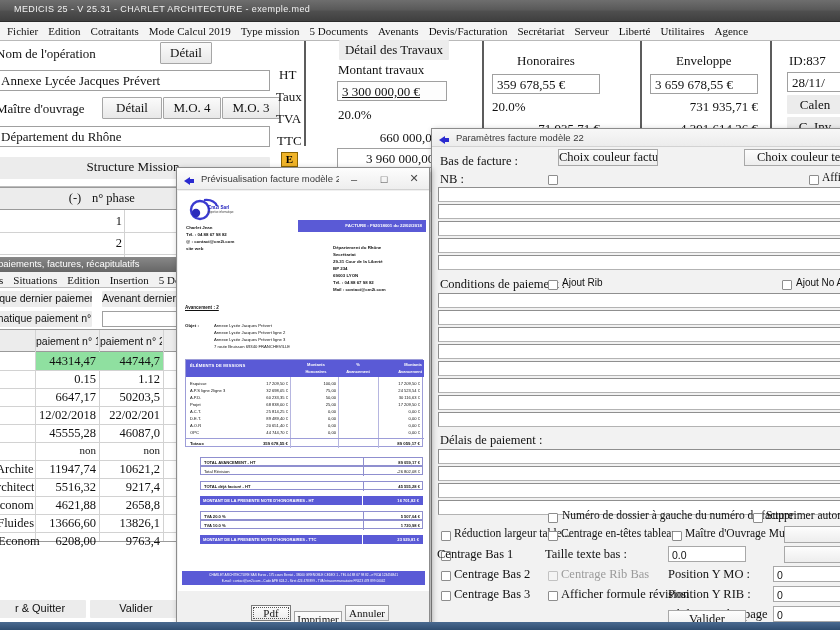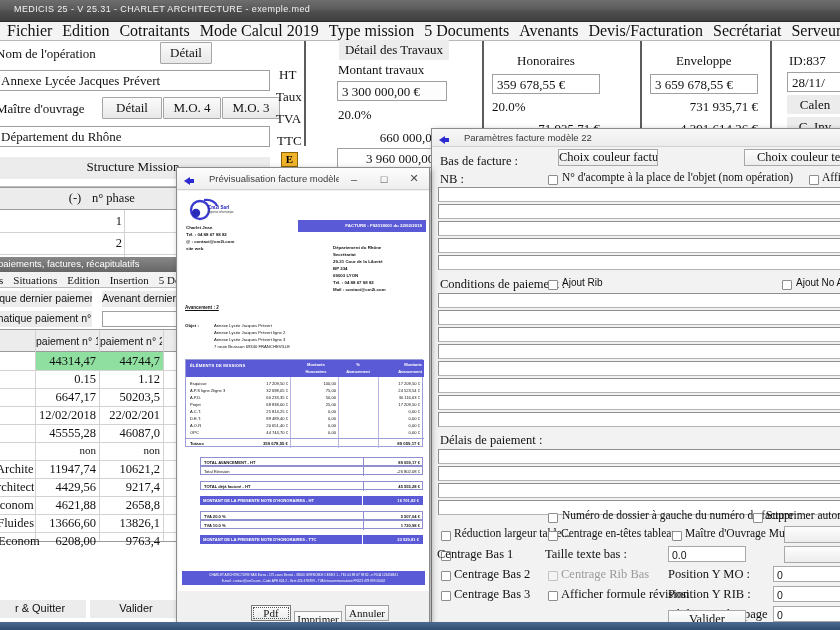--- a/index.html
+++ b/index.html
@@ -22,21 +22,21 @@
     position:absolute; left:14px; top:4px;
     font-family:"Liberation Sans", sans-serif;
     font-size:9px; color:#f2f2f2; letter-spacing:.4px; white-space:nowrap;
   }
   .menubar {
     position:absolute; left:0; top:22px; width:840px; height:19px;
     background:#f4f4f4; border-bottom:1px solid #b9b9b9;
     display:flex; align-items:center; padding-left:2px;
   }
   .menu-item {
-    font-size:16px; color:#111; padding:0 5px; white-space:nowrap; line-height:18px;
+    font-size:11px; color:#111; padding:0 5px; white-space:nowrap; line-height:18px;
   }
 
   
   .form-area { position:absolute; left:0; top:41px; width:840px; height:589px; background:#ffffff; }
 
   .lbl { position:absolute; font-size:13px; color:#111; white-space:nowrap; }
   .vdiv { position:absolute; width:2px; background:#5c5c5c; }
   .hdiv { position:absolute; height:1px; background:#bdbdbd; }
 
   .txtfield {
@@ -78,21 +78,21 @@
   
   .win { position:absolute; background:#f0f0f0; border:1px solid #8c8c8c; box-shadow:2px 2px 6px rgba(0,0,0,.32); }
   .win-tb {
     position:absolute; left:0; top:0; right:0; height:22px;
     background:linear-gradient(180deg,#fdfdfd,#eeeeee);
     border-bottom:1px solid #d2d2d2;
     display:flex; align-items:center;
   }
   .win-tb-title {
     font-family:"Liberation Sans",sans-serif; font-size:9.5px; color:#3a3a3a;
-    margin-left:14px; white-space:nowrap; overflow:hidden;
+    margin-left:6px; white-space:nowrap; overflow:hidden;
   }
   .win-ico { width:12px; height:12px; margin-left:6px; position:relative; flex:0 0 auto; }
   .win-btns { margin-left:auto; display:flex; height:22px; }
   .win-btn {
     width:30px; height:22px; display:flex; align-items:center; justify-content:center;
     font-family:"Liberation Sans",sans-serif; font-size:11px; color:#4a4a4a;
   }
 
   
   .doc { position:absolute; background:#ffffff; overflow:hidden; font-family:"Liberation Sans", sans-serif; }
@@ -147,21 +147,21 @@
     <div class="menu-item">Fichier</div>
     <div class="menu-item">Edition</div>
     <div class="menu-item">Cotraitants</div>
     <div class="menu-item">Mode Calcul 2019</div>
     <div class="menu-item">Type mission</div>
     <div class="menu-item">5 Documents</div>
     <div class="menu-item">Avenants</div>
     <div class="menu-item">Devis/Facturation</div>
     <div class="menu-item">Secrétariat</div>
     <div class="menu-item">Serveur</div>
-    <div class="menu-item">Prévert</div>
+    <div class="menu-item">Liberté</div>
     <div class="menu-item">Utilitaires</div>
     <div class="menu-item">Agence</div>
 
   </div>
 
   <div class="form-area">
 
     <div class="vdiv" style="left:304px; top:0; height:105px;"></div>
     <div class="vdiv" style="left:482px; top:0; height:105px;"></div>
     <div class="vdiv" style="left:640px; top:0; height:105px;"></div>
@@ -182,21 +182,21 @@
     <div class="btn" style="left:-4px; top:116px; width:274px; height:22px; background:#ececec; border:none;">Structure Mission</div>
 
     <div class="lbl" style="left:279px; top:26px;">HT</div>
     <div class="lbl" style="left:276px; top:48px;">Taux</div>
     <div class="lbl" style="left:276px; top:70px;">TVA</div>
     <div class="lbl" style="left:277px; top:92px;">TTC</div>
     <div class="ebox" style="left:281px; top:111px; width:17px; height:15px;">E</div>
 
     <div class="btn" style="left:339px; top:-1px; width:110px; height:20px; background:#ececec; border:none;">Détail des Travaux</div>
     <div class="lbl" style="left:338px; top:21px;">Montant travaux</div>
-    <div class="txtfield" style="left:337px; top:40px; width:110px; height:20px; background:#fdfdfd;">3 300 000,00 €</div>
+    <div class="txtfield" style="left:337px; top:40px; width:110px; height:20px; background:#fdfdfd;text-decoration:underline;">3 300 000,00 €</div>
     <div class="lbl" style="left:338px; top:66px;">20.0%</div>
     <div class="lbl" style="left:358px; top:89px; width:90px; text-align:right;">660 000,00 €</div>
     <div class="txtfield" style="left:337px; top:107px; width:112px; height:20px; text-align:right;">3 960 000,00 €</div>
     <div class="btn" style="left:337px; top:131px; width:112px; height:20px; background:#ececec; border:none;">Calculer</div>
 
     <div class="lbl" style="left:517px; top:12px;">Honoraires</div>
     <div class="txtfield" style="left:492px; top:33px; width:108px; height:20px;">359 678,55 €</div>
     <div class="lbl" style="left:492px; top:58px;">20.0%</div>
     <div class="lbl" style="left:500px; top:80px; width:100px; text-align:right;">71 935,71 €</div>
 
@@ -272,21 +272,21 @@
       <div class="gcell" style="left:42px; top:114px; width:60px; text-align:right; font-size:11px;">non</div>
       <div class="gcell" style="left:106px; top:114px; width:60px; text-align:right; font-size:11px;">non</div>
       <div class="grow-line" style="left:0; top:130px; width:184px;"></div>
 
       <div class="gcell" style="left:2px; top:132px; width:38px; text-align:right;">Architecte</div>
       <div class="gcell" style="left:42px; top:132px; width:60px; text-align:right;">11947,74</div>
       <div class="gcell" style="left:106px; top:132px; width:60px; text-align:right;">10621,2</div>
       <div class="grow-line" style="left:0; top:148px; width:184px;"></div>
 
       <div class="gcell" style="left:-6px; top:150px; width:46px; text-align:right;">Architecture</div>
-      <div class="gcell" style="left:42px; top:150px; width:60px; text-align:right;">4429,56</div>
+      <div class="gcell" style="left:42px; top:150px; width:60px; text-align:right;">5516,32</div>
       <div class="gcell" style="left:106px; top:150px; width:60px; text-align:right;">9217,4</div>
       <div class="grow-line" style="left:0; top:166px; width:184px;"></div>
 
       <div class="gcell" style="left:-2px; top:168px; width:42px; text-align:right;">Economiste</div>
       <div class="gcell" style="left:42px; top:168px; width:60px; text-align:right;">4621,88</div>
       <div class="gcell" style="left:106px; top:168px; width:60px; text-align:right;">2658,8</div>
       <div class="grow-line" style="left:0; top:184px; width:184px;"></div>
 
       <div class="gcell" style="left:2px; top:186px; width:38px; text-align:right;">Fluides</div>
       <div class="gcell" style="left:42px; top:186px; width:60px; text-align:right;">13666,60</div>
@@ -311,21 +311,20 @@
       </span>
       <span class="win-tb-title">Paramètres facture modèle 22</span>
     </div>
 
     <div class="pd-lbl" style="left:8px; top:25px;">Bas de facture :</div>
     <div class="pd-btn" style="left:126px; top:20px; width:100px; height:17px; line-height:15px;">Choix couleur facture</div>
     <div class="pd-btn" style="left:312px; top:20px; width:160px; height:17px; line-height:15px;">Choix couleur texte zone c</div>
 
     <div class="pd-lbl" style="left:8px; top:43px;">NB :</div>
     <span class="cb" style="left:116px; top:46px;"></span>
-    <div class="pd-lbl" style="left:130px; top:42px; font-size:11.5px;">N° d'acompte à la place de l'objet (nom  opération)</div>
     <span class="cb" style="left:377px; top:46px;"></span>
     <div class="pd-lbl" style="left:390px; top:42px; font-size:11.5px;">Afficher le numéro de S</div>
 
     <div class="pd-field" style="left:6px; top:58px; width:404px; height:15px;"></div>
     <div class="pd-field" style="left:6px; top:75px; width:404px; height:15px;"></div>
     <div class="pd-field" style="left:6px; top:92px; width:404px; height:15px;"></div>
     <div class="pd-field" style="left:6px; top:109px; width:404px; height:15px;"></div>
     <div class="pd-field" style="left:6px; top:126px; width:404px; height:15px;"></div>
 
     <div class="pd-lbl" style="left:8px; top:148px;">Conditions de paiement :</div>

